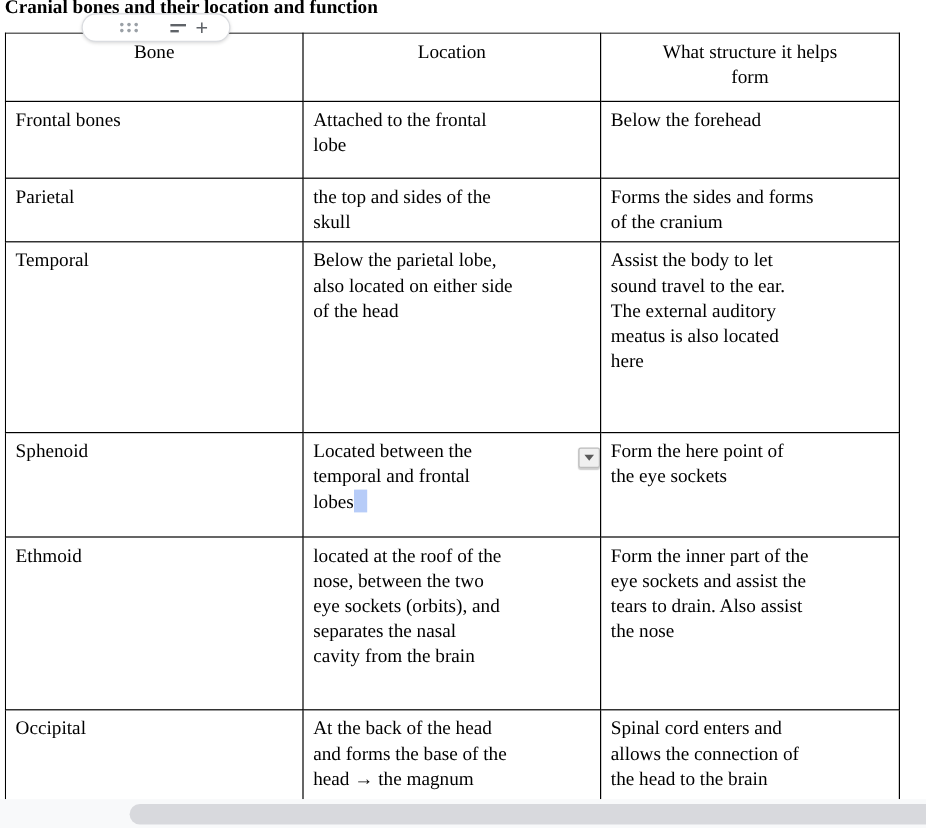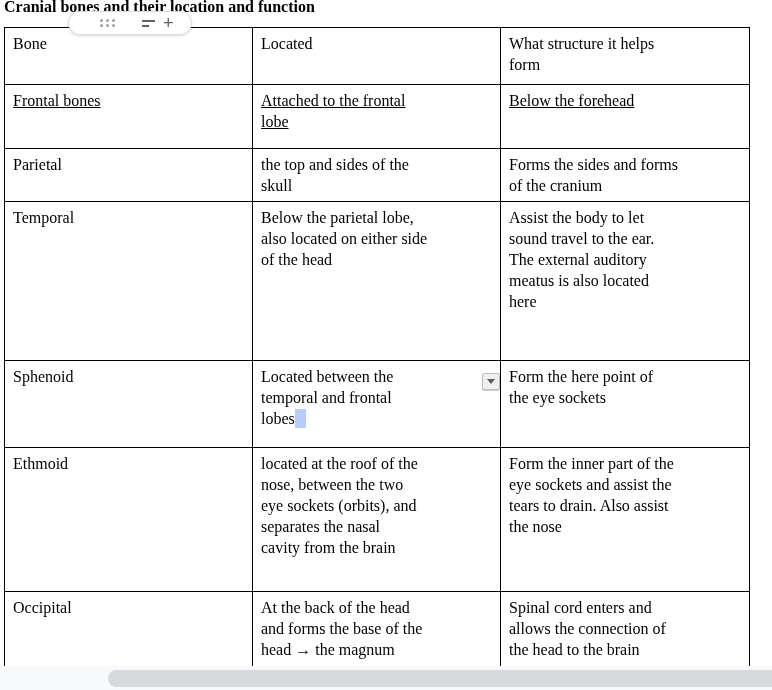--- a/index.html
+++ b/index.html
@@ -30,22 +30,22 @@
     font-family:"Liberation Sans",sans-serif;font-size:18px;line-height:18px;color:#5f6368;
   }
   
   .table-clip{position:absolute;left:4px;top:27px;width:747px;height:639px;overflow:hidden;}
   table{border-collapse:collapse;table-layout:fixed;width:745px;}
   td{
     border:1px solid #000;vertical-align:top;
     padding:5px 8px;font-size:16px;line-height:21px;color:#000;
     white-space:pre-line;
   }
-  tr.rh{height:57px;}
-  tr.r0{height:64px;text-decoration:underline;}
+  tr.rh{height:57px;text-align:center;}
+  tr.r0{height:64px;}
   tr.r1{height:45px;margin-left:40px;}
   tr.r2{height:159px;margin-left:40px;}
   tr.r3{height:87px;margin-left:12px;}
   tr.r4{height:144px;}
   tr.r5{height:120px;}
   .bold{font-weight:normal;}
   
   .sel{display:inline-block;width:11px;height:19px;background:#b7ccf8;vertical-align:-4px;}
   
   .dd-btn{
@@ -84,21 +84,21 @@
 <div class="table-clip">
   <table>
     <colgroup>
         <col style="width:248px">
         <col style="width:248px">
         <col style="width:249px">
       </colgroup>
     <tbody>
         <tr class="rh">
       <td>Bone</td>
-      <td>Located</td>
+      <td>Location</td>
       <td>What structure it helps
 form</td>
     </tr>
     <tr class="r0">
       <td>Frontal bones</td>
       <td>Attached to the frontal
 lobe</td>
       <td>Below the forehead</td>
     </tr>
     <tr class="r1">

